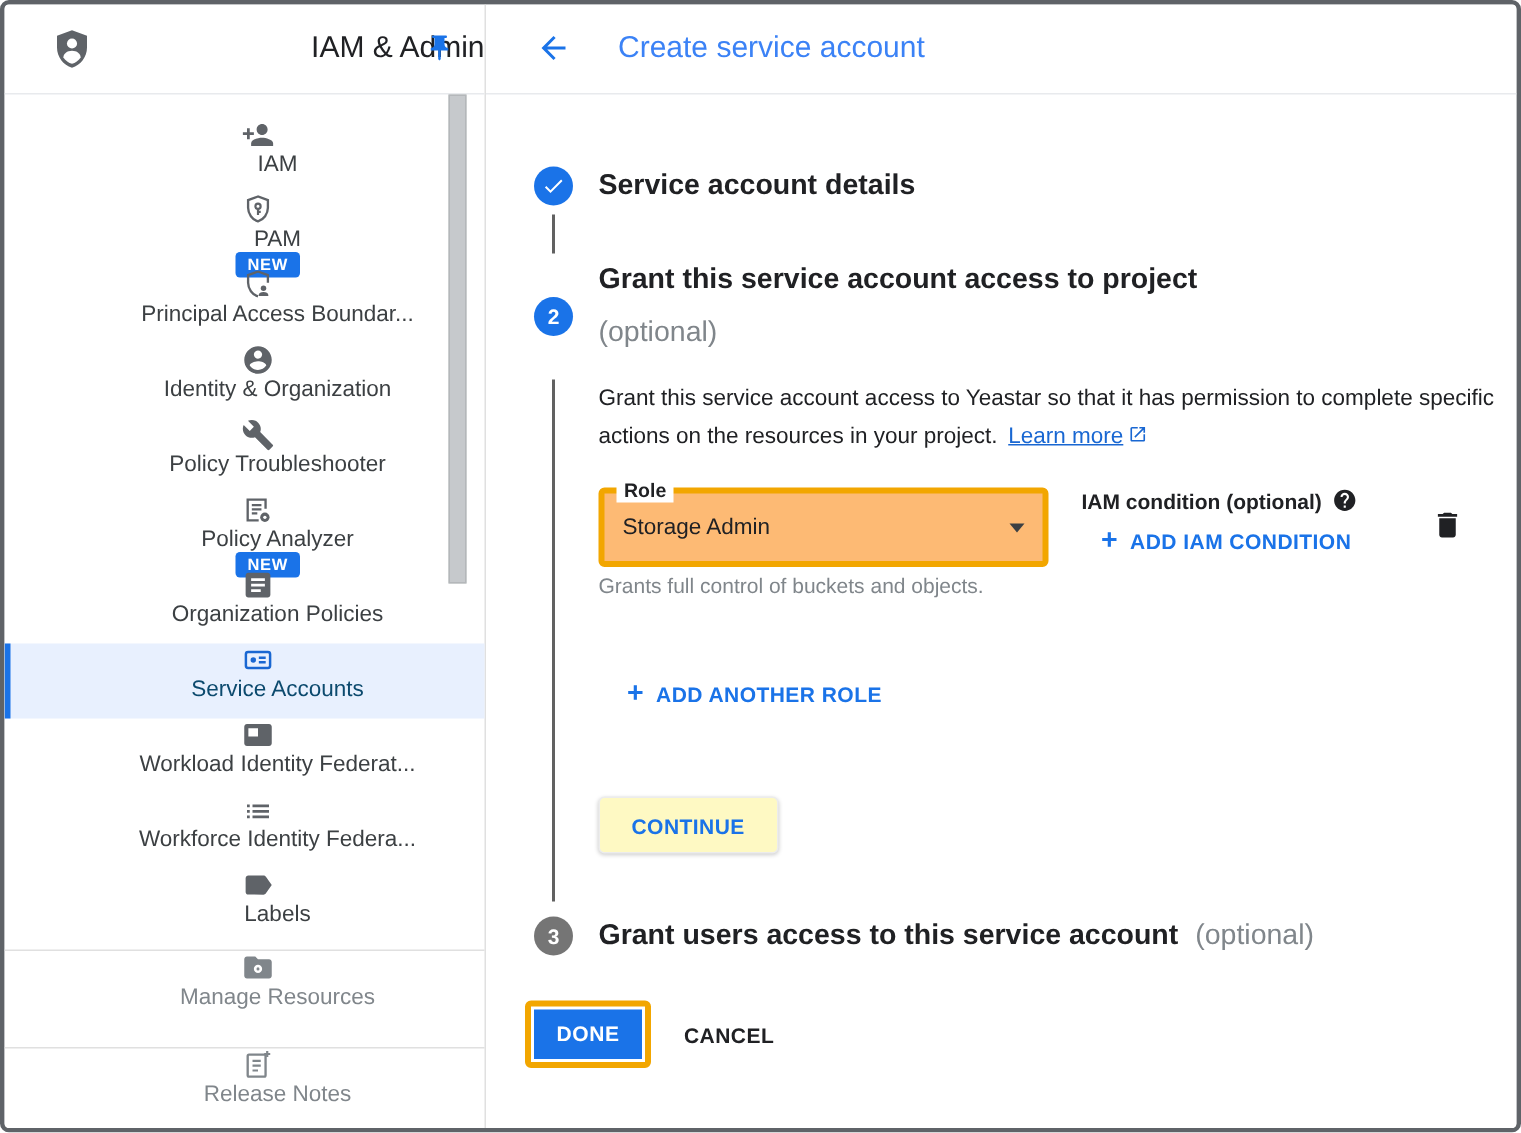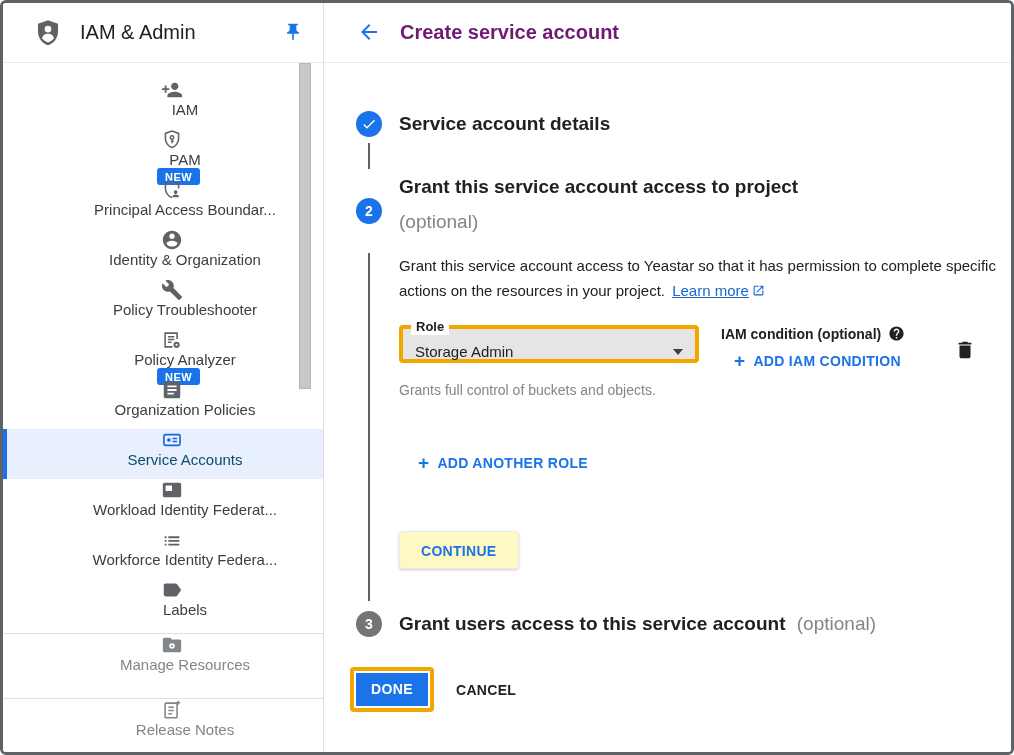--- a/index.html
+++ b/index.html
@@ -1,61 +1,61 @@
 <!DOCTYPE html>
 <html><head>
 <meta charset="utf-8">
 <style>
   html,body{margin:0;padding:0;background:#fff;font-family:"Liberation Sans",sans-serif;}
   .screen{position:relative;width:1014px;height:755px;box-sizing:border-box;border:3px solid #5f6368;border-radius:6px;background:#fff;overflow:hidden;}
 
   
   .sidebar{position:absolute;left:0;top:0;bottom:0;width:320px;border-right:1px solid #e0e0e0;background:#fff;}
-  .sidebar-header{position:relative;height:59px;border-bottom:1px solid #e8eaed;display:flex;align-items:center;padding-left:30px;}
+  .sidebar-header{position:relative;height:59px;border-bottom:1px solid #e8eaed;display:flex;align-items:center;padding-left:30px;justify-content:space-between;}
   .sidebar-header .logo{width:30px;height:30px;flex:0 0 auto;}
   .sidebar-title{margin-left:17px;font-size:20px;color:#202124;}
   .pin-btn{position:absolute;right:20px;top:19px;width:20px;height:20px;cursor:pointer;}
   .sidebar-nav{padding-top:16px;}
   .nav-item{position:relative;height:50px;display:flex;align-items:center;padding-left:17px;cursor:pointer;flex-direction:column;}
   .nav-item .nav-icon{width:22px;height:22px;flex:0 0 auto;}
   .nav-item .nav-label{margin-left:27px;font-size:15px;color:#3c4043;white-space:nowrap;}
   .nav-item.selected{background:#e8f0fe;}
   .nav-item.selected::before{content:"";position:absolute;left:0;top:0;bottom:0;width:4px;background:#1a73e8;}
   .nav-item.selected .nav-label{color:#0c4a6e;}
   .badge-new{margin-left:14px;background:#1a73e8;color:#fff;font-size:11px;font-weight:bold;letter-spacing:.4px;padding:3px 8px 2px;border-radius:3px;}
   .nav-divider{height:1px;background:#e0e0e0;margin-top:4px;}
   .nav-item.footer{height:60px;}
   .nav-item.footer .nav-label{color:#80868b;}
   .sidebar-scrollbar{position:absolute;left:296px;top:60px;width:12px;height:326px;background:#c6c9cc;border:1px solid #b4b7ba;box-sizing:border-box;}
 
   
   .main{position:absolute;left:321px;top:0;right:0;bottom:0;background:#fff;}
   .main-topbar{position:relative;height:59px;border-bottom:1px solid #e8eaed;display:flex;align-items:center;}
   .back-btn{position:absolute;left:33px;top:17px;width:24px;height:24px;cursor:pointer;}
-  .main-title{position:absolute;left:76px;font-size:20px;color:#701a75;white-space:nowrap;font-weight:bold;}
+  .main-title{position:absolute;left:88px;font-size:20px;color:#3b82f6;white-space:nowrap;}
   .main-body{position:absolute;left:0;top:60px;right:0;bottom:0;}
 
   .step-circle{position:absolute;width:26px;height:26px;border-radius:50%;background:#1a73e8;color:#fff;display:flex;align-items:center;justify-content:center;font-size:14px;font-weight:bold;}
   .step-circle.gray{background:#757575;}
   .connector{position:absolute;width:2px;background:#616161;}
 
   .step1-circle{left:32px;top:48px;}
   .step1-title{position:absolute;left:75px;top:48px;line-height:26px;font-size:19px;font-weight:bold;color:#202124;white-space:nowrap;}
   .conn1{left:44px;top:80px;height:26px;}
   .step2-circle{left:32px;top:135px;}
   .step2-heading{position:absolute;left:75px;top:106px;font-size:19px;line-height:35px;}
   .step2-heading .h-main{font-weight:bold;color:#202124;white-space:nowrap;}
   .step2-heading .h-opt{color:#80868b;}
   .conn2{left:44px;top:190px;height:348px;}
 
   .step2-desc{position:absolute;left:75px;top:190px;width:600px;font-size:15px;line-height:25px;color:#202124;margin:0;}
   .learn-more{color:#1967d2;text-decoration:underline;cursor:pointer;margin-left:3px;white-space:nowrap;}
   .ext-icon{width:13px;height:13px;margin-left:3px;vertical-align:-1px;}
 
-  .role-annotation{position:absolute;left:75px;top:262px;width:300px;height:38px;box-sizing:border-box;border:4px solid #f2a600;border-radius:4px;background:#e5e5e5;}
+  .role-annotation{position:absolute;left:75px;top:262px;width:300px;height:53px;box-sizing:border-box;border:4px solid #f2a600;border-radius:4px;background:#fdba74;}
   .role-label{position:absolute;top:-10px;left:8px;background:#fff;padding:0 5px;font-size:13px;font-weight:bold;color:#202124;line-height:16px;}
   .role-select{display:flex;align-items:center;height:45px;padding:0 12px;cursor:pointer;}
   .role-value{font-size:15px;color:#202124;flex:1;}
   .dd-arrow{width:0;height:0;border-left:5px solid transparent;border-right:5px solid transparent;border-top:6px solid #3c4043;}
   .role-helper{position:absolute;left:75px;top:316px;width:265px;font-size:14px;line-height:22px;color:#80868b;}
 
   .iam-col{position:absolute;left:397px;top:262px;}
   .iam-label-row{display:flex;align-items:center;font-size:14px;font-weight:bold;color:#202124;white-space:nowrap;}
   .help-icon{width:17px;height:17px;margin-left:7px;cursor:pointer;}
   .add-link{display:inline-flex;align-items:center;color:#1a73e8;font-size:14px;font-weight:bold;letter-spacing:.3px;cursor:pointer;white-space:nowrap;}

